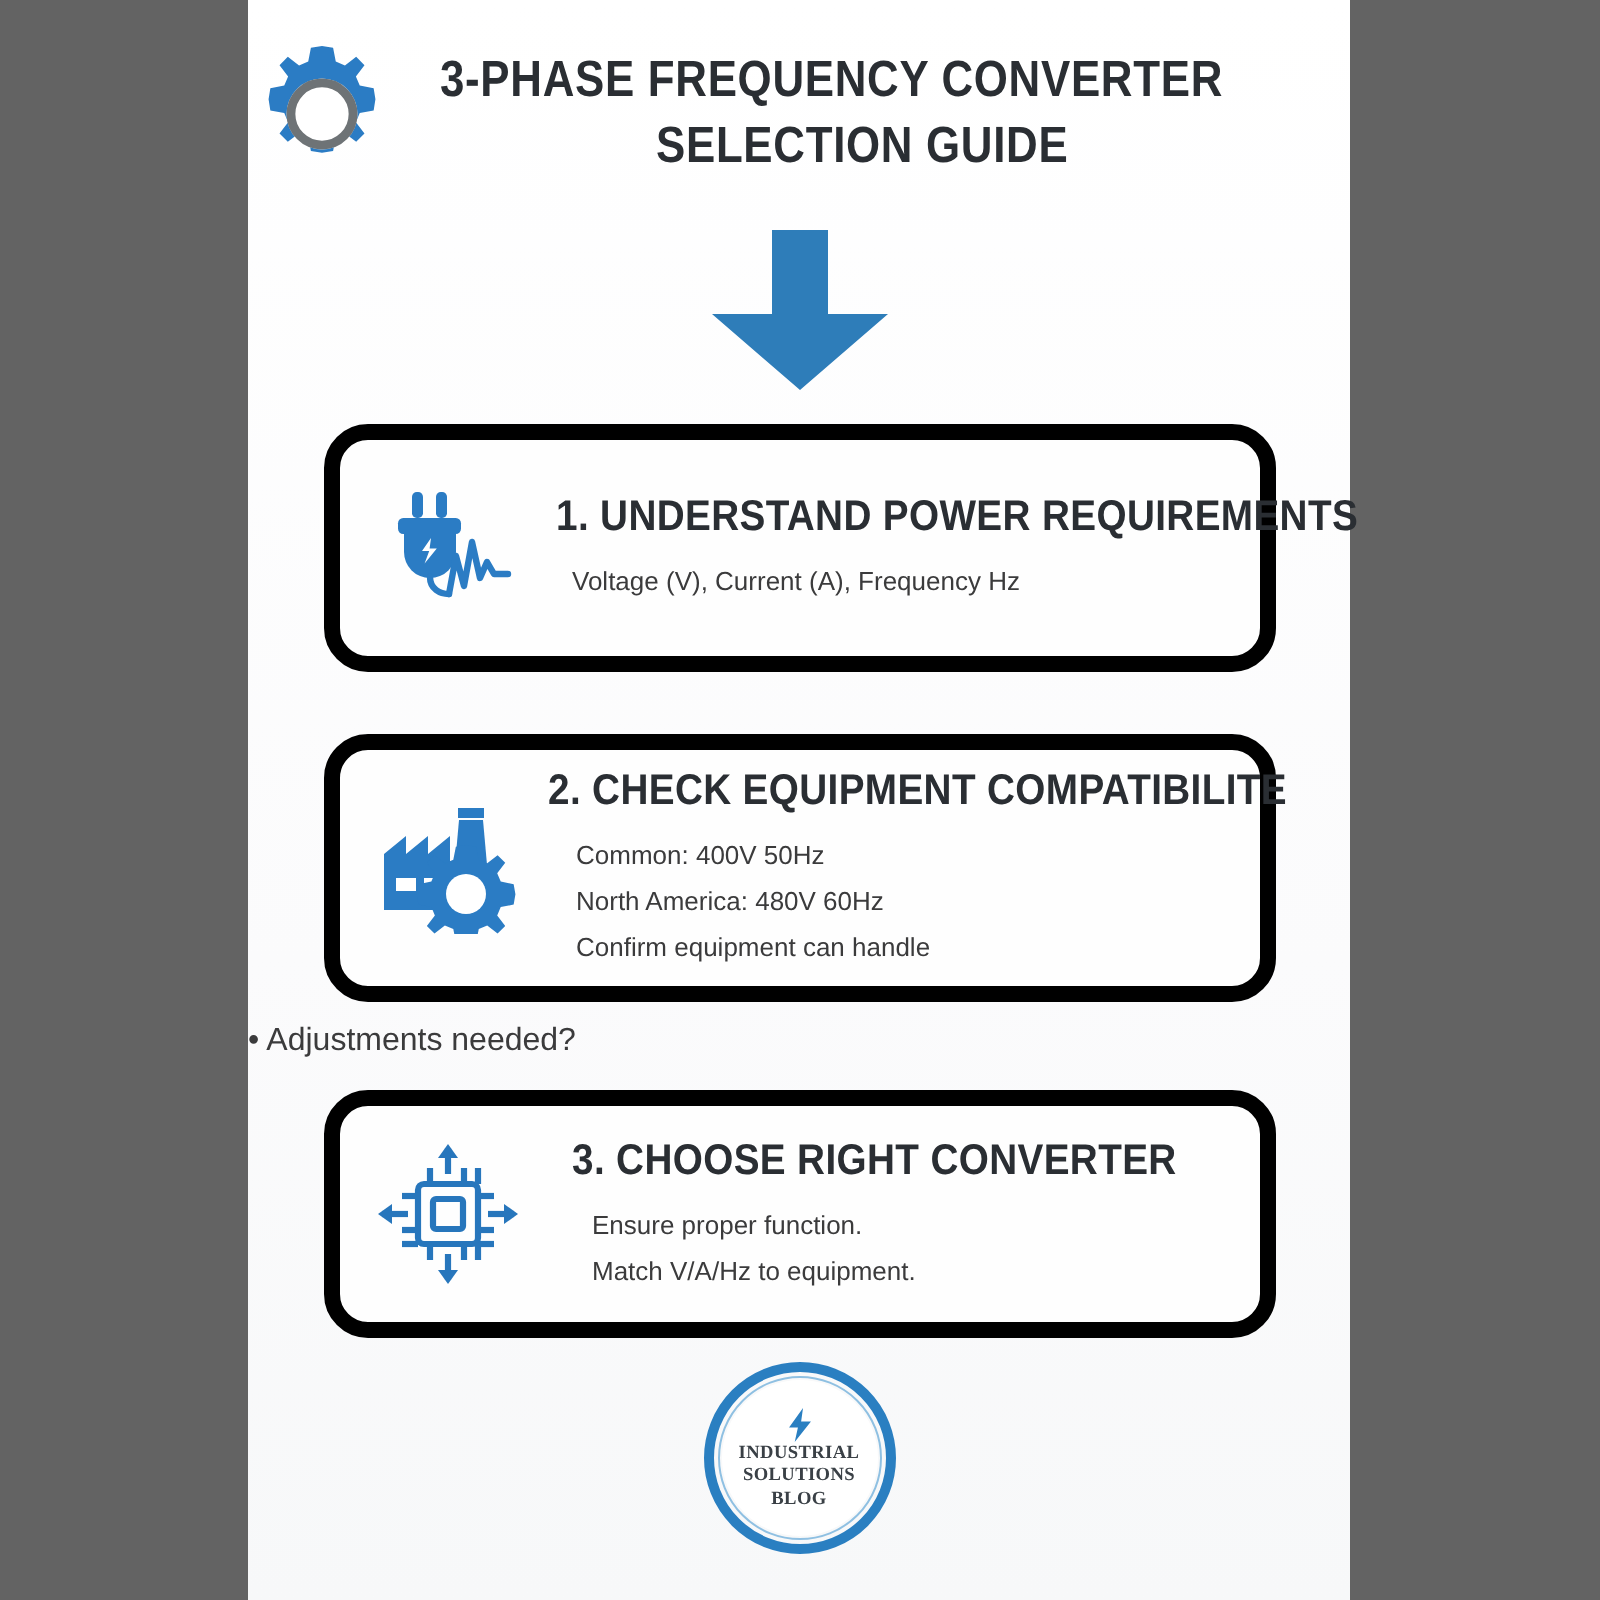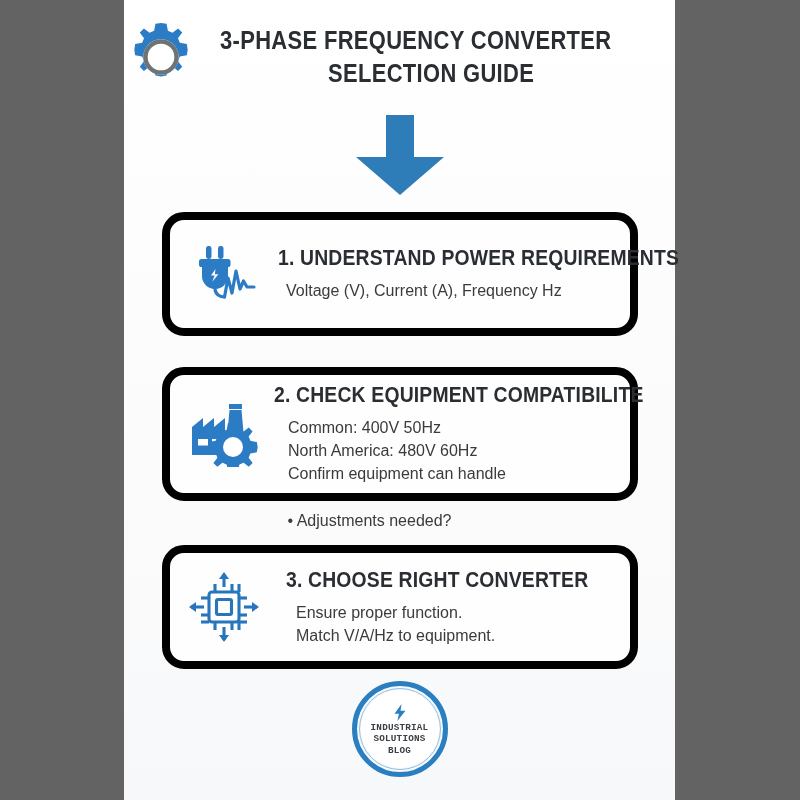--- a/index.html
+++ b/index.html
@@ -71,30 +71,29 @@
     font-weight:bold; color:#2a2e33; font-size:21.5px;
     letter-spacing:0.2px; white-space:nowrap;
     transform:scaleX(0.90); transform-origin:left center;
     margin-bottom:8px;
   }
   #card1 .card-head { margin-left:6px; }
   #card2 .card-head { margin-left:2px; }
   #card3 .card-head { margin-left:14px; }
   .card-sub {
     font-family:"Liberation Sans", sans-serif;
-    font-size:16px; line-height:23px; color:#3b3b3c;
+    font-size:13px; line-height:23px; color:#3b3b3c;
   }
   #card1 .card-sub { text-align:left; margin-left:14px; }
   #card2 .card-sub { margin-left:16px; }
   #card3 .card-sub { margin-left:24px; }
 
   
   .note {
     position:absolute; left:0; top:512px; width:551px;
-    text-align:center;
     font-family:"Liberation Sans", sans-serif;
     font-size:16px; color:#3b3b3c;
     padding-right:60px;
   }
 
   
   .logo-wrap {
     position:absolute; left:0; top:681px; width:551px;
     display:flex; justify-content:center;
   }
@@ -109,21 +108,21 @@
   }
   .logo-inner {
     position:absolute; inset:9px; border-radius:50%;
     background:#ffffff;
     display:flex; flex-direction:column;
     align-items:center; justify-content:center;
     padding-top:2px;
   }
   .logo-bolt { width:14px; height:17px; margin-bottom:1px; }
   .logo-txt {
-    font-family:Liberation Mono, monospace;
+    font-family:Liberation Serif, serif;
     font-weight:bold; font-size:9.3px; line-height:11.4px;
     color:#3a4046; letter-spacing:0.2px; text-align:center;
   }
 </style>
 </head>
 <body>
 
 <div id="canvas">
   <div class="sheet">
 

